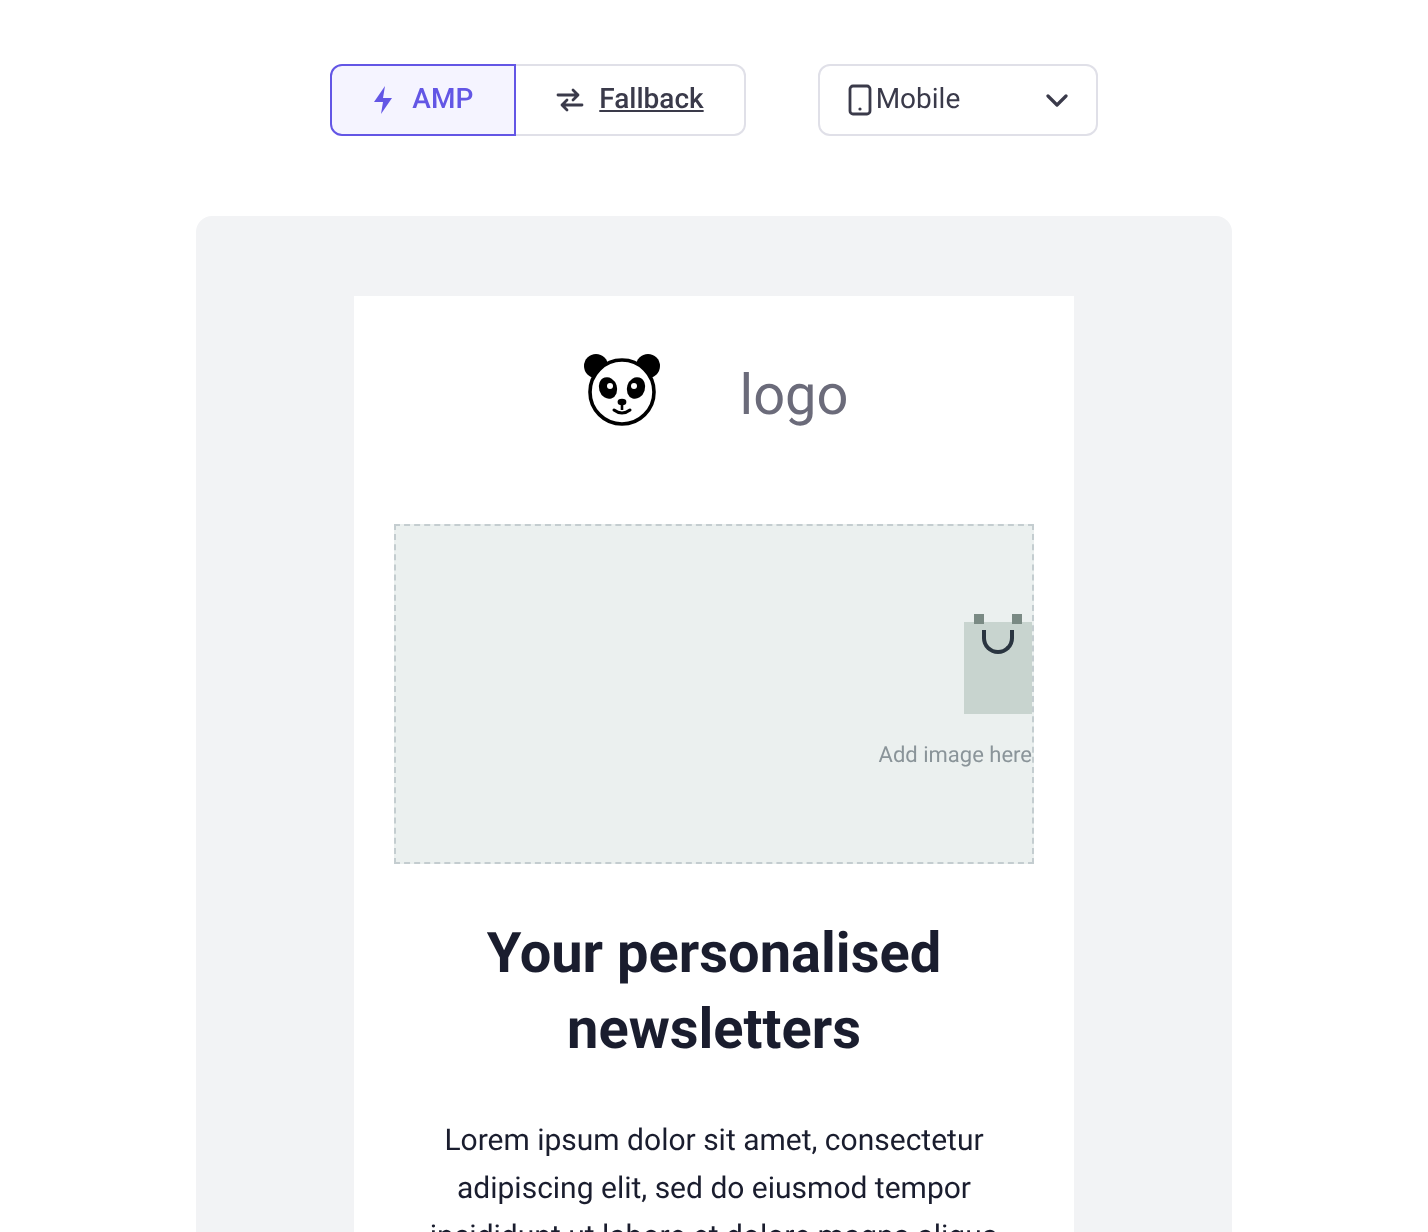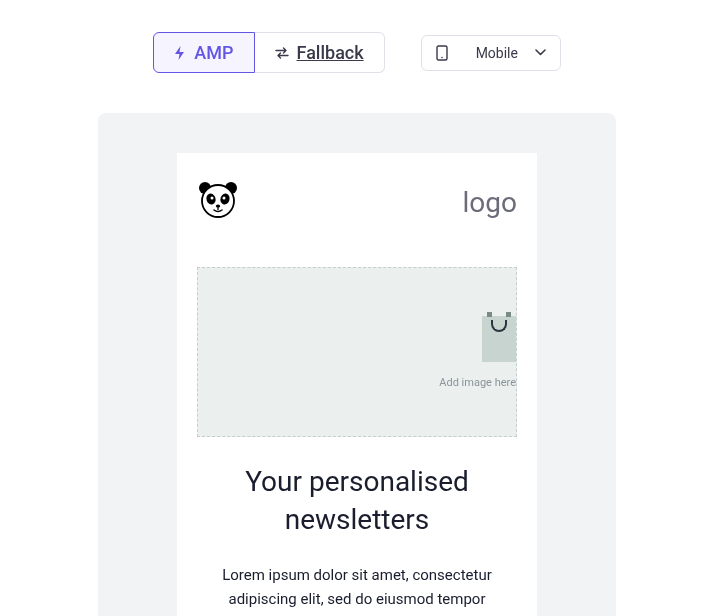--- a/index.html
+++ b/index.html
@@ -24,21 +24,21 @@
     .tab-group {
       display: flex;
       border-radius: 6px;
       overflow: visible;
     }
     .tab {
       display: flex;
       align-items: center;
       gap: 8px;
       padding: 9px 20px;
-      font-size: 18px;
+      font-size: 14px;
       font-weight: 500;
       cursor: pointer;
       background: #ffffff;
     }
     .tab-amp {
       border: 1px solid #6356e5;
       color: #6356e5;
       border-radius: 6px 0 0 6px;
       background: #f5f4ff;
     }
@@ -60,40 +60,40 @@
       font-size: 14px;
       color: #3a3a4a;
       cursor: pointer;
       background: #ffffff;
       min-width: 140px;
       justify-content: space-between;
     }
     .device-select-left {
       display: flex;
       align-items: center;
-      gap: 28px;
+      gap: 2px;
     }
     .preview-area {
       background: #f2f3f5;
       margin: 0 98px;
       border-radius: 8px 8px 0 0;
       padding: 40px 0 0;
       height: 100%;
       display: flex;
       justify-content: center;
     }
     .email-card {
       background: #ffffff;
       width: 360px;
       padding: 24px 20px 0;
     }
     .logo-row {
       display: flex;
       align-items: center;
-      justify-content: space-between;
+      justify-content: center;
       gap: 38px;
       margin-bottom: 44px;
       margin-top: 4px;
     }
     .logo-text {
       font-size: 28px;
       color: #6b6b7a;
       font-weight: 400;
     }
     .image-placeholder {
@@ -134,21 +134,21 @@
       display: flex;
       gap: 14px;
     }
     .bag-tab {
       width: 5px;
       height: 5px;
       background: #7a8a84;
     }
     .headline {
       font-size: 28px;
-      font-weight: 400;
+      font-weight: 700;
       color: #1a1d2e;
       text-align: center;
       line-height: 1.35;
       margin-bottom: 24px;
     }
     .body-text {
       font-size: 15px;
       color: #1a1d2e;
       text-align: center;
       line-height: 1.6;

